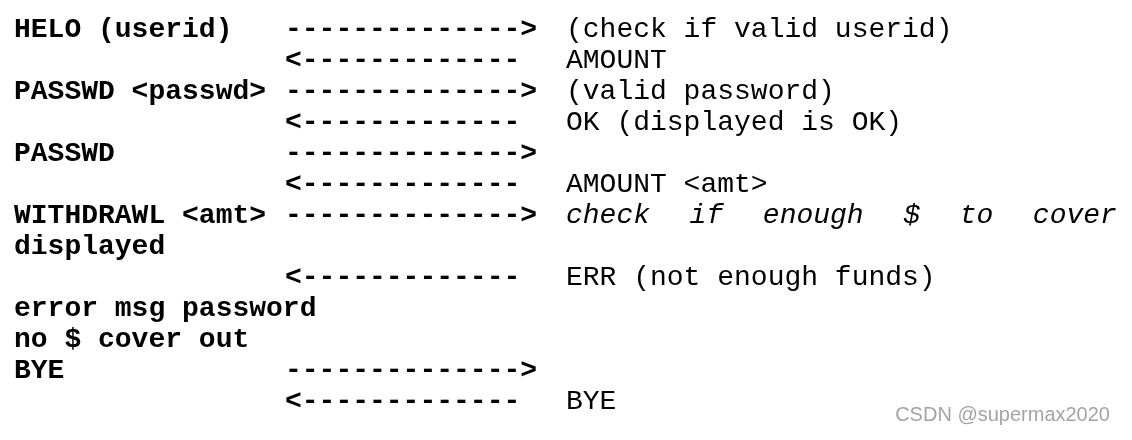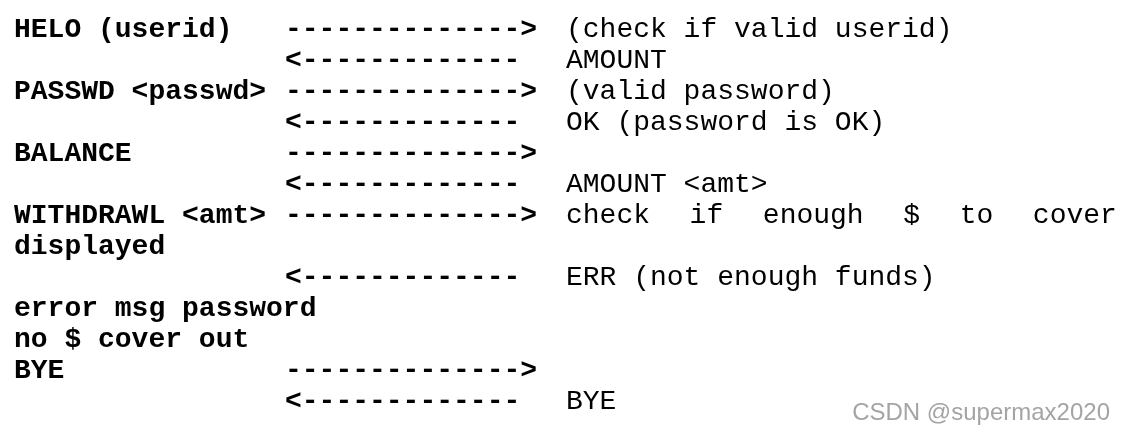--- a/index.html
+++ b/index.html
@@ -21,27 +21,27 @@
   }
   .row { position: relative; height: 31px; }
   .cell {
     position: absolute;
     top: 0;
     white-space: pre;
   }
   .cell.l { left: 0; font-weight: bold; }
   .cell.a { left: 271px; font-weight: 600; }
   .cell.r { left: 520px; margin-left: 32px; }
-  .cell.r.wide { word-spacing: 3px; }
+  .cell.r.wide { word-spacing: 3px; font-style: italic; }
   .watermark {
     position: absolute;
     right: 22px;
     bottom: 14px;
     font-family: "Liberation Sans", sans-serif;
-    font-size: 24px;
+    font-size: 20px;
     color: #a4a4a4;
     white-space: pre;
   }
 </style>
 </head>
 <body>
 
 <div class="canvas">
   <div class="doc">
 
@@ -57,25 +57,25 @@
     </div>
 
     <div class="row">
       <span class="cell l">PASSWD &lt;passwd&gt;</span>
       <span class="cell a">--------------&gt;</span>
       <span class="cell r">(valid password)</span>
     </div>
 
     <div class="row">
       <span class="cell a">&lt;-------------</span>
-      <span class="cell r">OK (password is OK)</span>
+      <span class="cell r">OK (displayed is OK)</span>
     </div>
 
     <div class="row">
-      <span class="cell l">BALANCE</span>
+      <span class="cell l">PASSWD</span>
       <span class="cell a">--------------&gt;</span>
     </div>
 
     <div class="row">
       <span class="cell a">&lt;-------------</span>
       <span class="cell r">AMOUNT &lt;amt&gt;</span>
     </div>
 
     <div class="row">
       <span class="cell l">WITHDRAWL &lt;amt&gt;</span>

